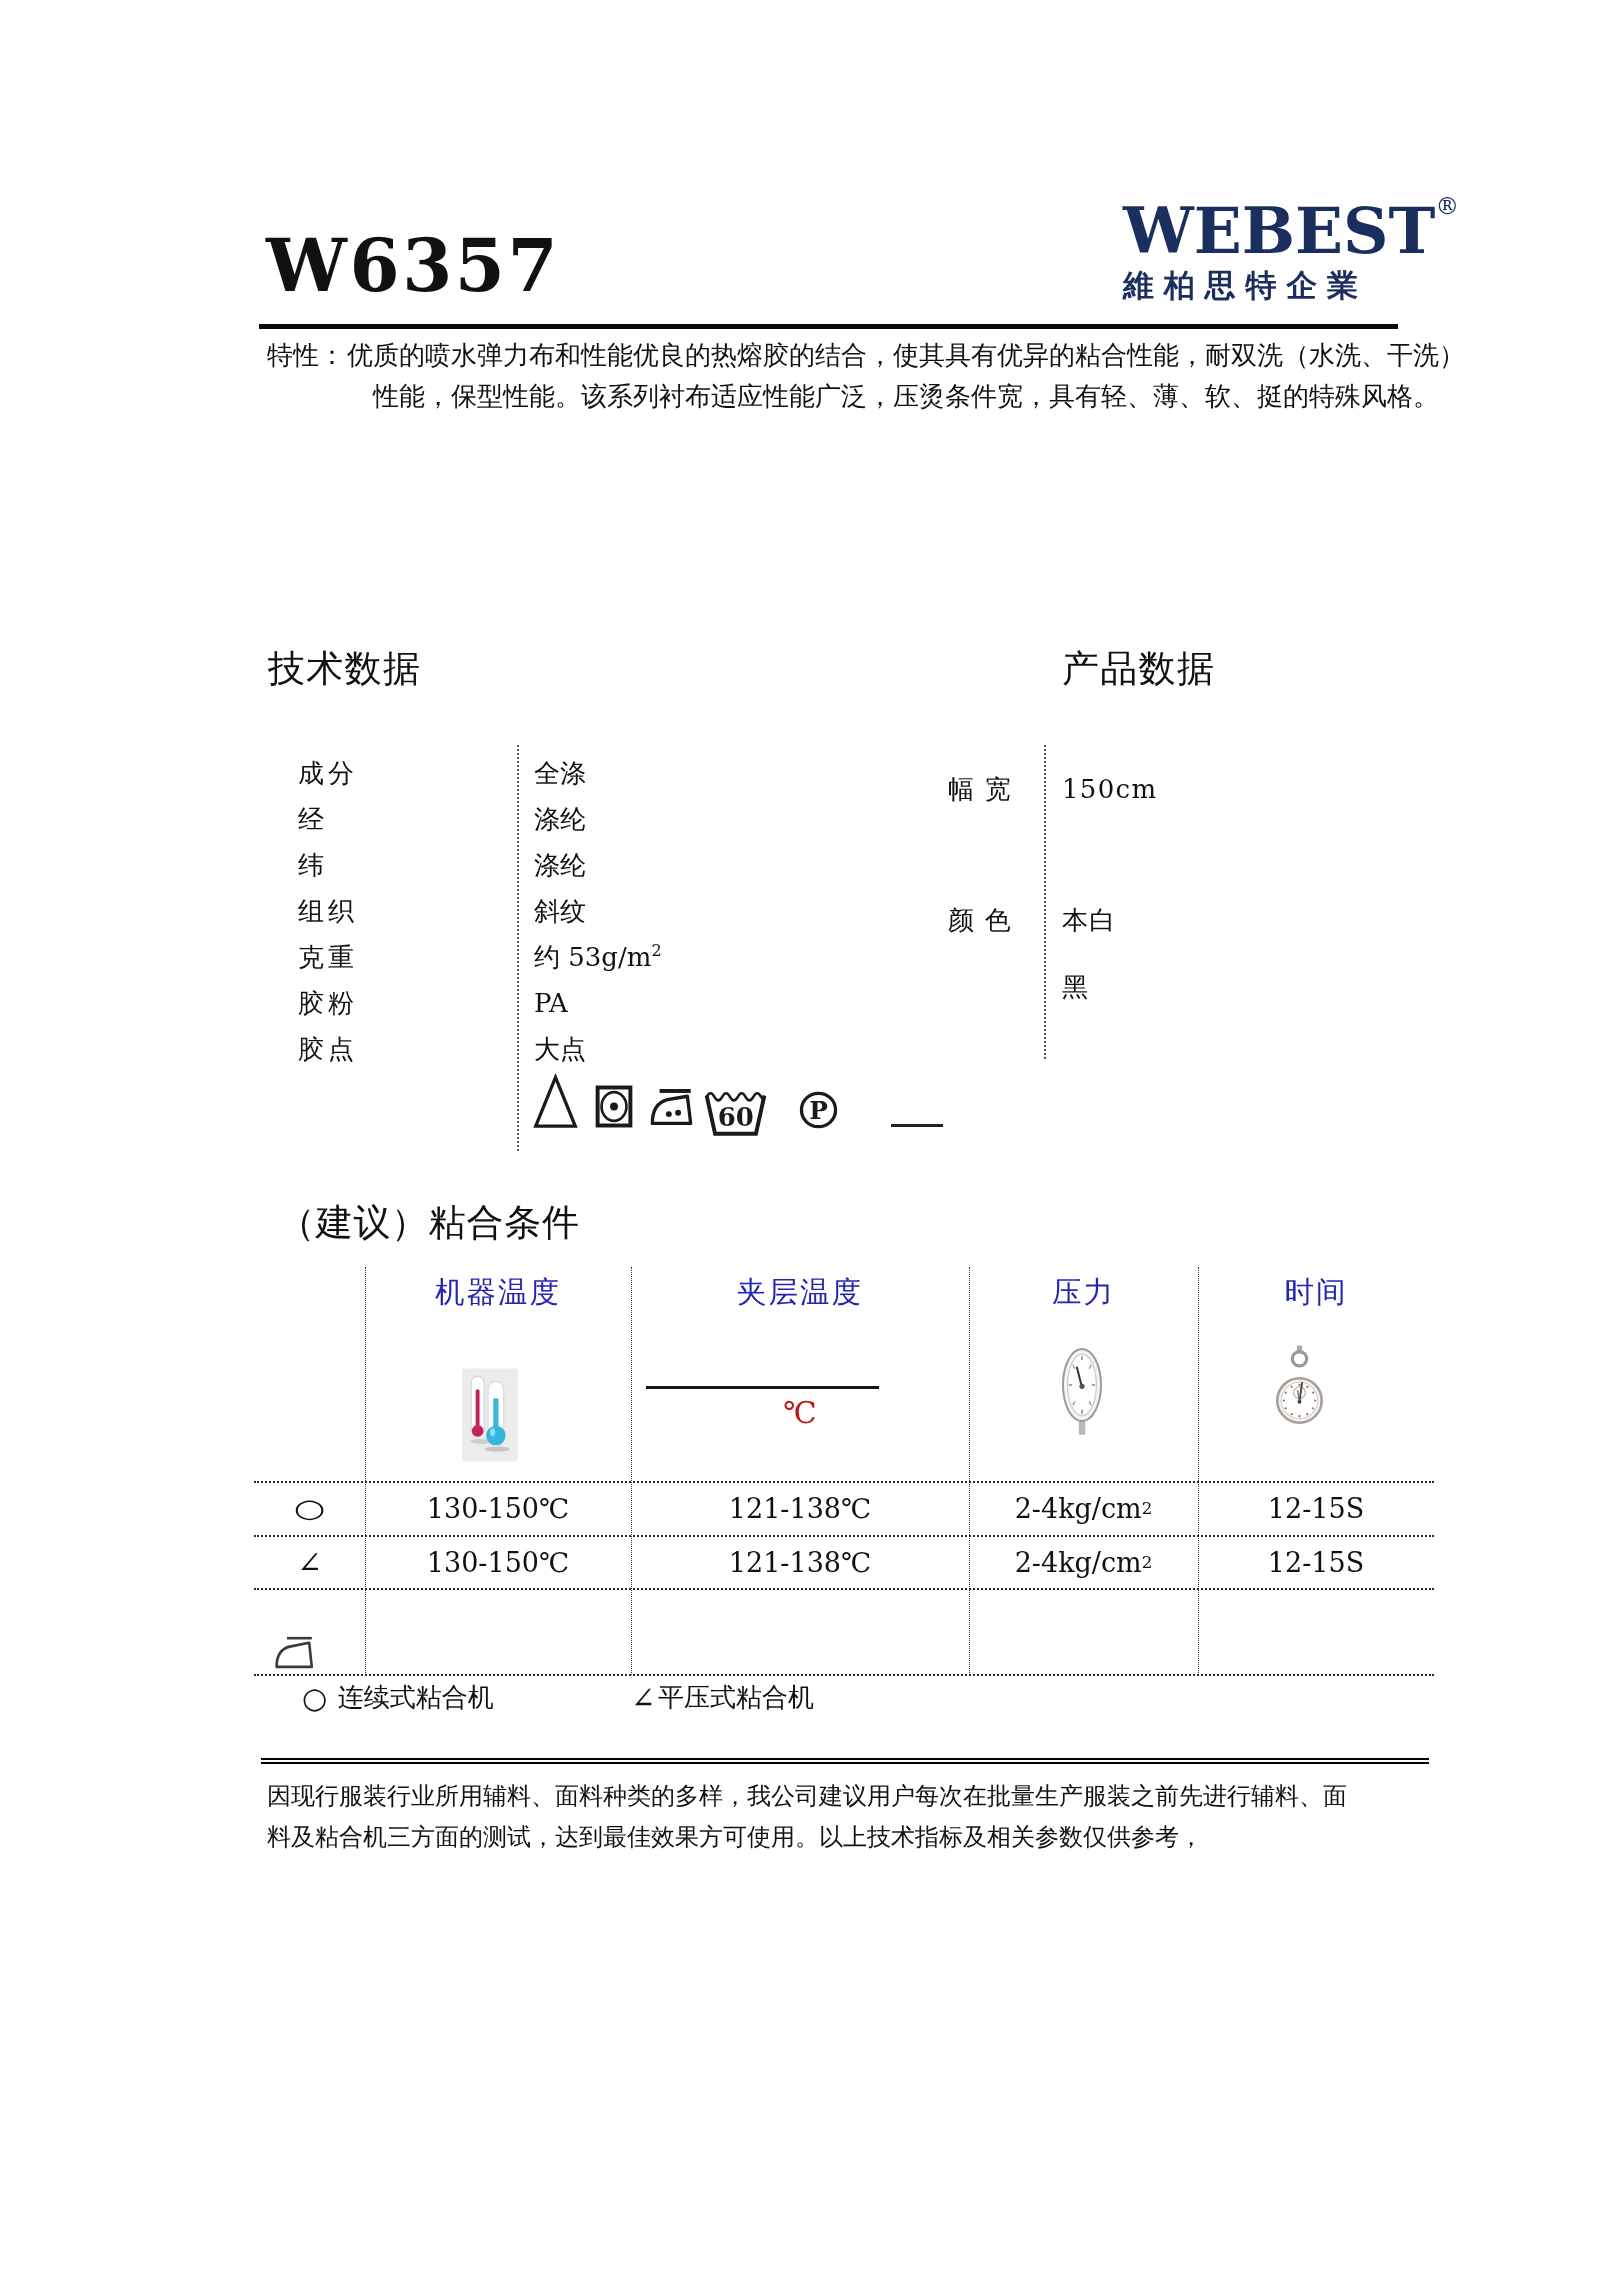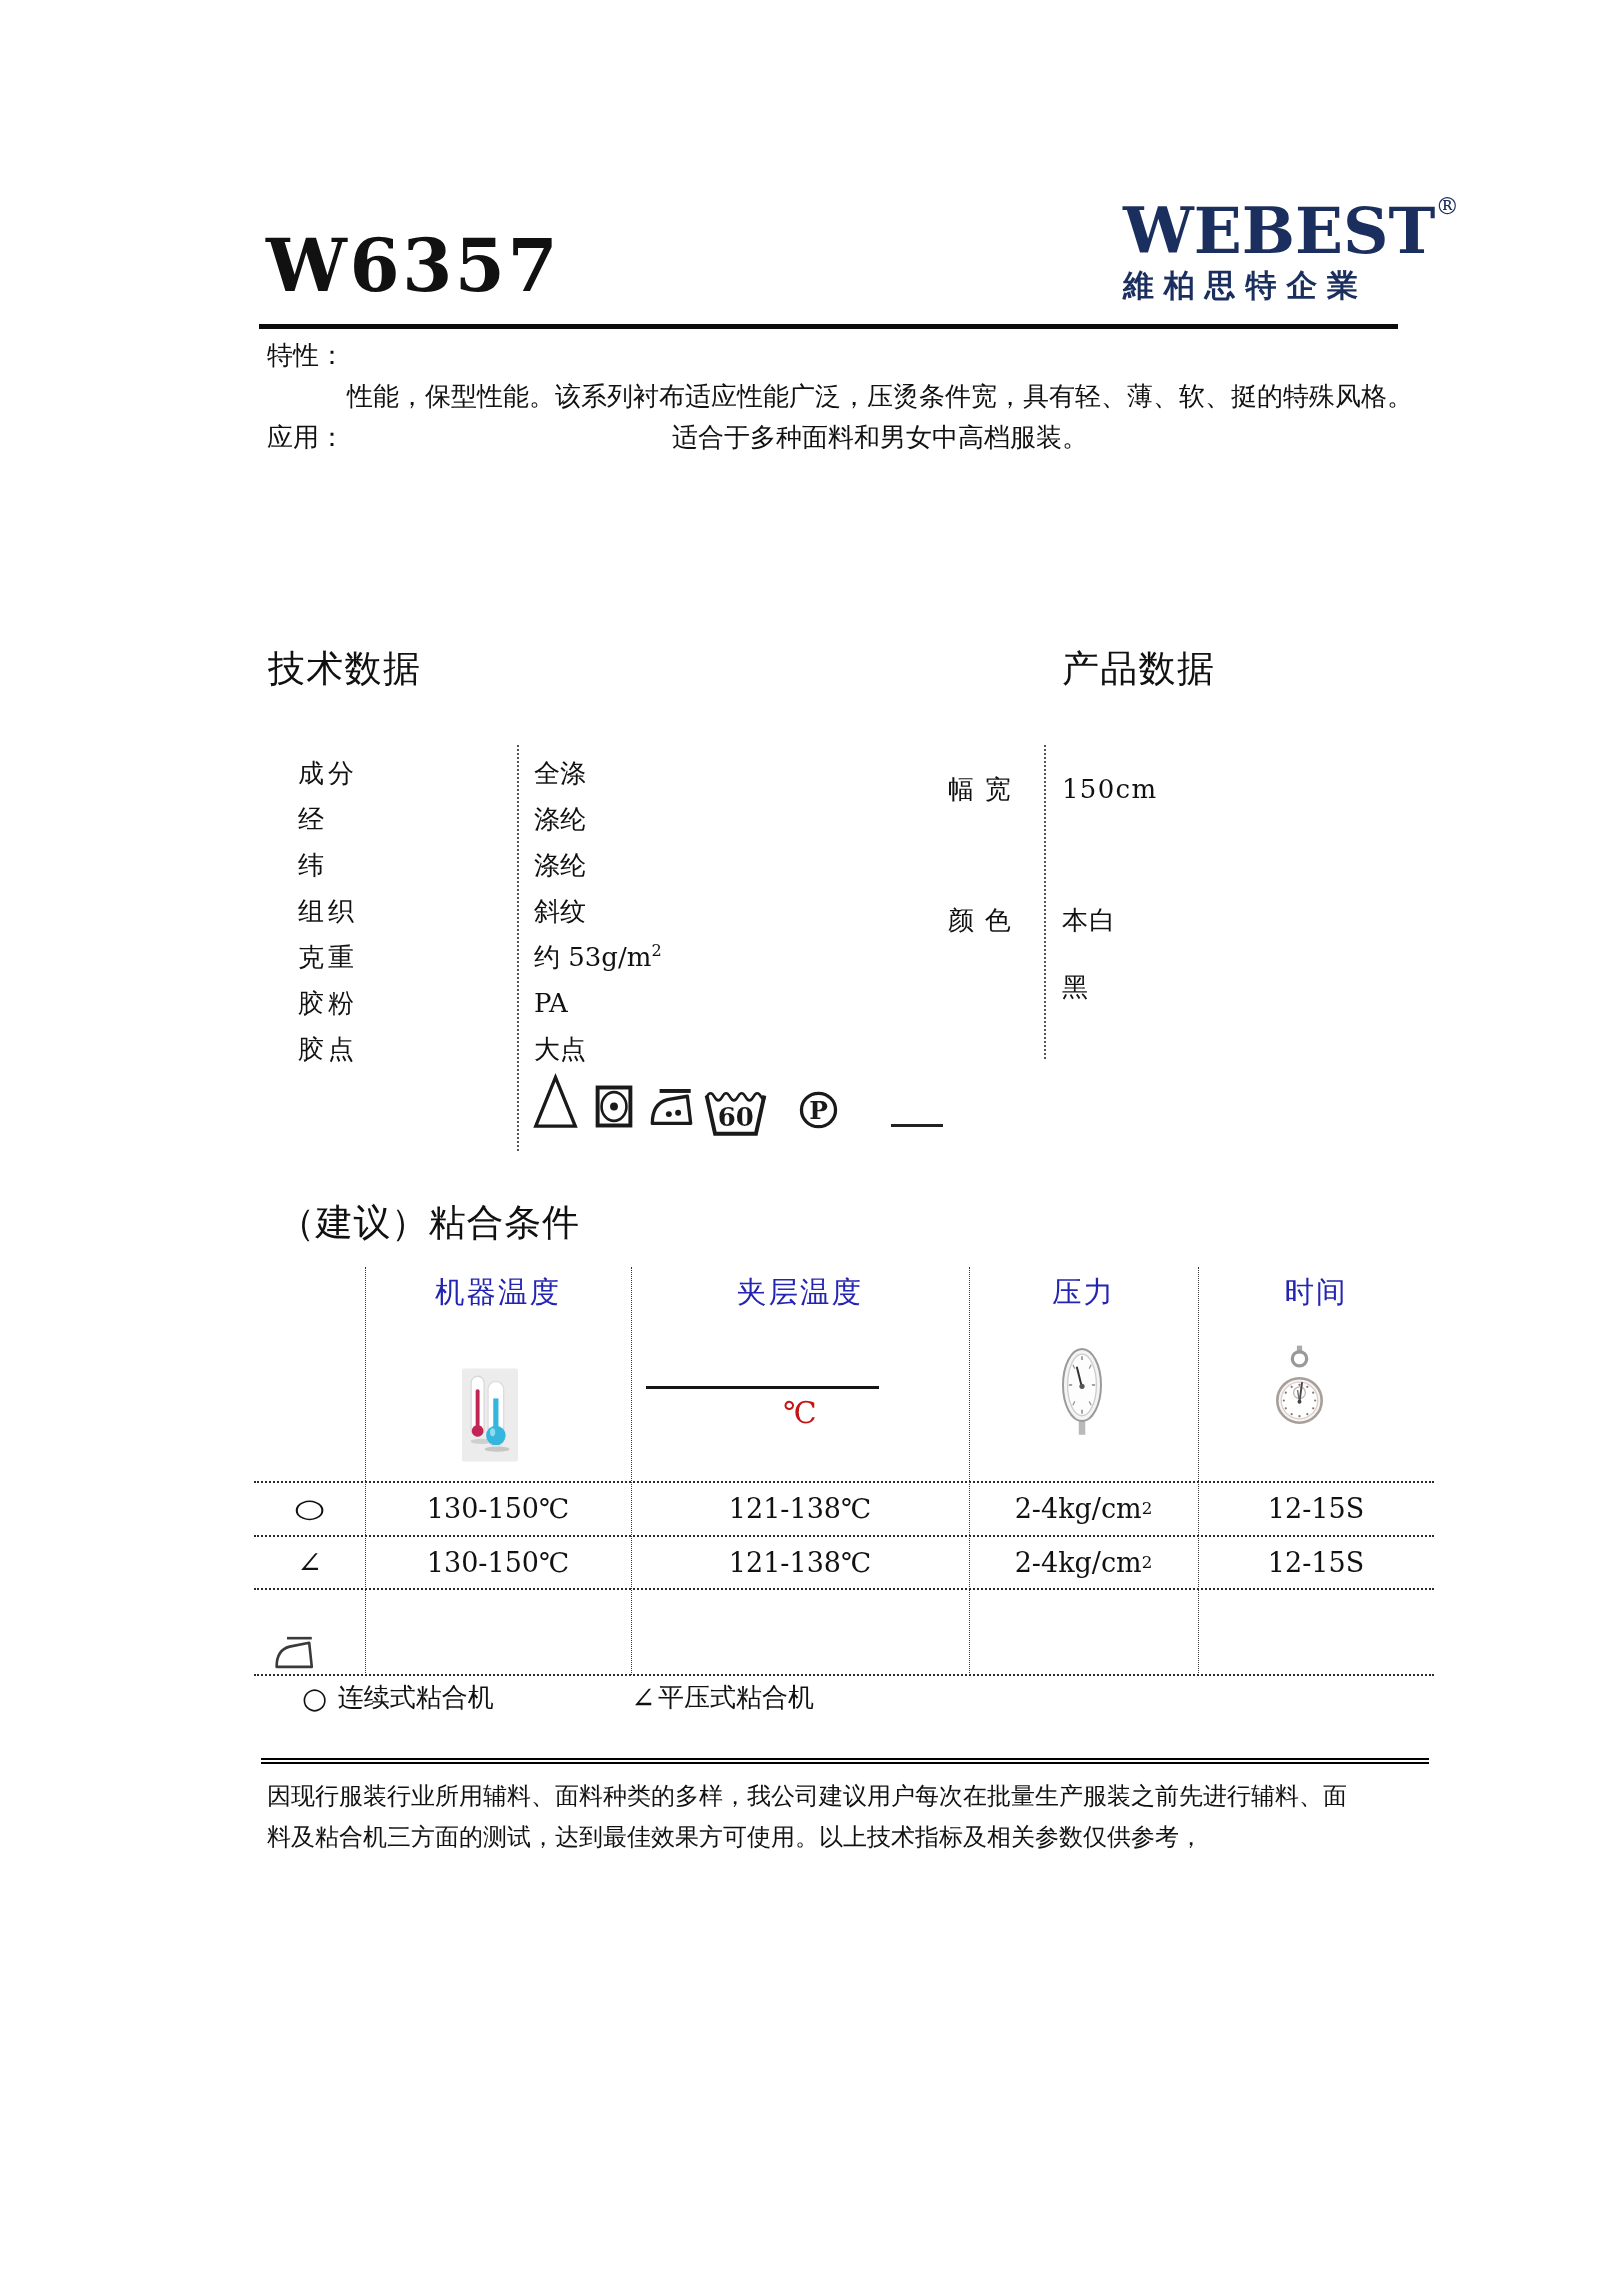--- a/index.html
+++ b/index.html
@@ -95,26 +95,22 @@
 <div class="abs logo">
   <div class="logo-en"><span>WEBEST</span><span class="logo-reg">®</span></div>
   <div class="logo-cn">維柏思特企業</div>
 </div>
 
 <div class="abs rule-top"></div>
 
 <div class="abs intro">
   <div class="hang">
     <span class="lbl">特性：</span>
-    <br>
+    <span>优质的喷水弹力布和性能优良的热熔胶的结合，使其具有优异的粘合性能，耐双洗（水洗、干洗）</span><br>
     <span>性能，保型性能。该系列衬布适应性能广泛，压烫条件宽，具有轻、薄、软、挺的特殊风格。</span>
-  </div>
-  <div class="hang">
-    <span class="lbl">应用：</span>
-    <span>适合于多种面料和男女中高档服装。</span>
   </div>
 </div>
 
 <div class="abs sec-heading tech-heading">技术数据</div>
 <div class="abs sec-heading product-heading">产品数据</div>
 
 <div class="abs tech-table">
   <div class="trow">
       <span class="tlabel">成分</span>
       <span>全涤</span>

